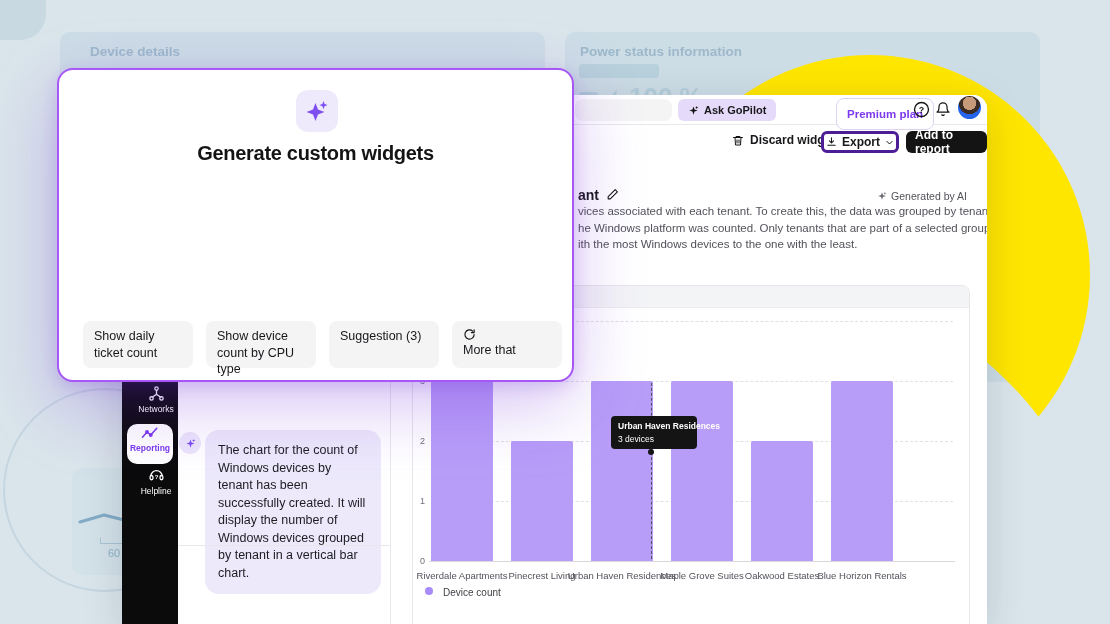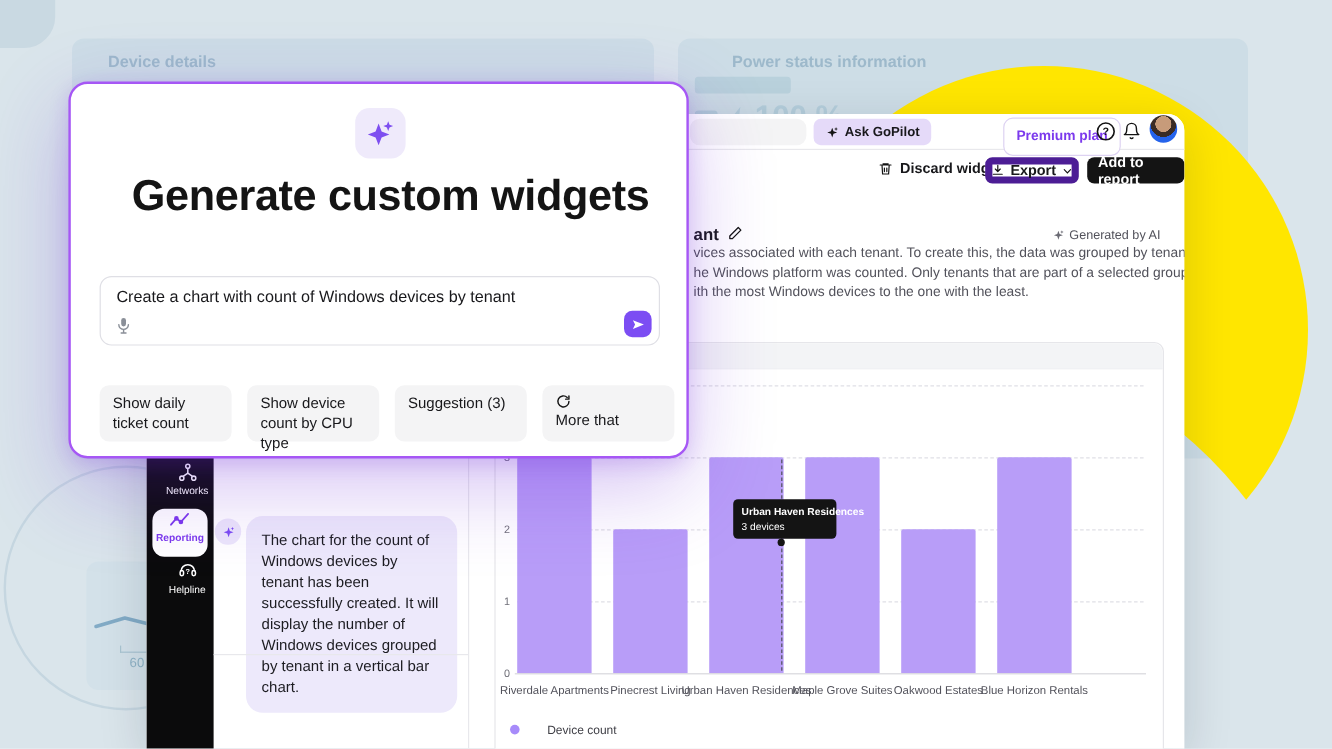--- a/index.html
+++ b/index.html
@@ -32,21 +32,21 @@
   .gopilot-pill { position:absolute; left:556px; top:4px; height:22px; padding:0 10px; background:#e5daf9; border-radius:6px;
                   display:flex; align-items:center; gap:5px; font-size:11px; font-weight:700; color:#18181b; }
   .premium { position:absolute; left:714px; top:3px; height:32px; padding:0 10px; background:#fff; border:1px solid #ddd2f2;
              border-radius:8px; display:flex; align-items:center; font-size:11.5px; font-weight:700; color:#7c3aed; }
   .icon-btn { position:absolute; top:5px; width:18px; height:18px; display:flex; align-items:center; justify-content:center; }
   .avatar { position:absolute; left:836px; top:1px; width:23px; height:23px; border-radius:50%;
             background:radial-gradient(circle at 50% 32%, #c79b7a 0 34%, #3a2b25 35% 55%, #2563eb 56% 100%); }
 
   .toolbar { position:absolute; left:0; top:30px; width:100%; height:34px; }
   .discard { position:absolute; left:610px; top:8px; display:flex; align-items:center; gap:6px; font-size:12px; font-weight:600; color:#18181b; }
-  .export-btn { position:absolute; left:699px; top:6px; width:78px; height:22px; border:6px solid #4c1d95; border-radius:6px;
+  .export-btn { position:absolute; left:699px; top:6px; width:78px; height:22px; border:3px solid #4c1d95; border-radius:6px;
                 display:flex; align-items:center; justify-content:center; gap:5px; font-size:12px; font-weight:600; color:#18181b; background:#fff; }
   .add-report { position:absolute; left:784px; top:6px; height:22px; padding:0 9px; background:#141414; color:#fff; border-radius:6px;
                 display:flex; align-items:center; font-size:12px; font-weight:600; }
 
   .widget-title-frag { position:absolute; left:456px; top:92px; font-size:14px; font-weight:700; color:#18181b; }
   .pencil { position:absolute; left:484px; top:93px; }
   .gen-ai { position:absolute; right:20px; top:95px; display:flex; align-items:center; gap:4px; font-size:10.5px; color:#52525b; }
   .desc-line { position:absolute; left:456px; font-size:11.5px; color:#52525b; white-space:nowrap; }
 
   .vdivider { position:absolute; left:268px; top:30px; width:1px; height:499px; background:#e8e8ec; }
@@ -68,34 +68,34 @@
   .refine-send { position:absolute; right:12px; bottom:8px; color:#9ca3af; font-size:11px; }
 
   
   .chart-card { position:absolute; left:290px; top:190px; width:558px; height:380px; border:1px solid #e6e6ea; border-radius:8px; background:#fff; }
   .chart-head { position:absolute; left:0; top:0; width:100%; height:22px; background:#f3f4f6; border-radius:8px 8px 0 0; border-bottom:1px solid #ececef; }
   .gridline { position:absolute; left:18px; width:522px; height:0; border-top:1px dashed #e0e0e6; }
   .baseline { position:absolute; left:16px; top:275px; width:526px; height:0; border-top:1px solid #d8d8dd; }
   .ytick { position:absolute; left:0; width:12px; text-align:right; font-size:9px; color:#71717a; }
   .bar { position:absolute; width:62px; background:#b89df8; border-radius:2px 2px 0 0; }
   .cat-label { position:absolute; top:284px; width:110px; text-align:center; font-size:9.5px; color:#52525b; }
-  .legend { position:absolute; left:12px; top:318px; display:flex; align-items:flex-start; gap:23px; font-size:10px; color:#3f3f46; }
+  .legend { position:absolute; left:12px; top:301px; display:flex; align-items:flex-start; gap:10px; font-size:10px; color:#3f3f46; }
   .legend-dot { width:8px; height:8px; border-radius:50%; background:#a78bfa; }
   .guide-line { position:absolute; left:238px; top:97px; width:0; height:176px; border-left:1px dashed #52525b; }
   .guide-dot { position:absolute; left:235px; top:163px; width:6px; height:6px; border-radius:50%; background:#141414; }
   .tooltip { position:absolute; left:198px; top:130px; width:86px; background:#141414; border-radius:4px; padding:5px 7px; color:#fff; z-index:3; }
   .tooltip-title { font-size:8.5px; font-weight:700; white-space:nowrap; }
   .tooltip-value { font-size:8.5px; margin-top:3px; }
 
   
   .modal { left:57px; top:68px; width:517px; height:314px; background:#fff; border:2px solid #a657f5; border-radius:16px;
            box-shadow:0 24px 70px rgba(109,40,217,.28), 0 4px 16px rgba(109,40,217,.18); }
   .modal-spark { position:absolute; left:237px; top:20px; width:42px; height:42px; border-radius:12px; background:#efeafb;
                  display:flex; align-items:center; justify-content:center; }
-  .modal-title { position:absolute; left:10px; top:72px; width:100%; text-align:center; font-size:36px; font-weight:700; color:#141414; letter-spacing:-.3px; }
+  .modal-title { position:absolute; left:0; top:72px; width:100%; text-align:center; font-size:20px; font-weight:700; color:#141414; letter-spacing:-.3px; }
   .modal-sub { position:absolute; left:0; top:114px; width:100%; text-align:center; font-size:14.5px; color:#27272a; }
   .prompt-box { position:absolute; left:24px; top:160px; width:467px; height:58px; border:1.5px solid #dfdfe5; border-radius:10px; background:#fff; }
   .prompt-text { position:absolute; left:13px; top:9px; font-size:13.5px; color:#18181b; }
   .prompt-mic { position:absolute; left:13px; bottom:8px; }
   .send-btn { position:absolute; right:6px; bottom:6px; width:23px; height:22px; background:#7c4df3; border-radius:7px;
               display:flex; align-items:center; justify-content:center; }
   .chip-row { position:absolute; left:24px; top:251px; display:flex; gap:13px; }
   .chip { width:110px; height:47px; background:#f4f4f5; border-radius:8px; padding:7px 11px; font-size:12.5px; line-height:16.5px; color:#18181b; }
   .chip .refresh { display:block; margin-bottom:1px; }
 
@@ -105,21 +105,21 @@
 <body>
 
 <div class="abs corner-deco"></div>
 <div class="abs circle-deco"></div>
 
 <div class="abs bg-card device-card">
   <div class="bg-title" style="position:absolute;left:30px;top:12px;">Device details</div>
 </div>
 
 <div class="abs bg-card power-card">
-  <div class="bg-title" style="position:absolute;left:15px;top:12px;margin-left:30px;">Power status information</div>
+  <div class="bg-title" style="position:absolute;left:15px;top:12px;">Power status information</div>
   <div class="power-bar" style="position:absolute;"></div>
   <div class="power-row" style="position:absolute;">
     <span>
         <svg width="24" height="14" viewBox="0 0 24 14">
           <rect x="1" y="1" width="19" height="12" rx="3" fill="#b4cedb"></rect>
           <rect x="21" y="4.5" width="3" height="5" rx="1" fill="#b4cedb"></rect>
         </svg>
       </span>
     <span>
         <svg width="13" height="18" viewBox="0 0 13 18">
@@ -306,34 +306,20 @@
 
 <div class="abs modal">
   <div class="modal-spark">
     <svg width="24" height="24" viewBox="0 0 24 24">
         <path d="M10.5 4 L13 10.5 L19.5 13 L13 15.5 L10.5 22 L8 15.5 L1.5 13 L8 10.5 Z" fill="#7e4ff0"></path>
         <path d="M18.5 2 L19.6 5 L22.6 6.1 L19.6 7.2 L18.5 10.2 L17.4 7.2 L14.4 6.1 L17.4 5 Z" fill="#7e4ff0"></path>
       </svg>
   </div>
   <div class="modal-title">Generate custom widgets</div>
 
-  <div class="prompt-box">
-    <div class="prompt-text">Create a chart with count of Windows devices by tenant</div>
-    <span class="prompt-mic">
-        <svg width="12" height="15" viewBox="0 0 24 30" fill="none" stroke="#8a8f98" stroke-width="2.4" stroke-linecap="round">
-          <rect x="8" y="2" width="8" height="14" rx="4" fill="#8a8f98" stroke="none"></rect>
-          <path d="M4 13a8 8 0 0 0 16 0M12 21v5M8 27h8"></path>
-        </svg>
-      </span>
-    <div class="send-btn">
-      <svg width="12" height="11" viewBox="0 0 24 24">
-          <path d="M2 4 L22 12 L2 20 L6 12 Z" fill="#fff"></path>
-        </svg>
-    </div>
-  </div>
 
   <div class="chip-row">
     <div class="chip">Show daily ticket count</div>
     <div class="chip">Show device count by CPU type</div>
     <div class="chip">Suggestion (3)</div>
     <div class="chip">
       <span class="refresh">
           <svg width="13" height="13" viewBox="0 0 24 24" fill="none" stroke="#141414" stroke-width="2.2" stroke-linecap="round" stroke-linejoin="round">
             <path d="M20.5 12a8.5 8.5 0 1 1-2.6-6.1"></path>
             <path d="M20.5 3.5v5h-5" fill="none"></path>

